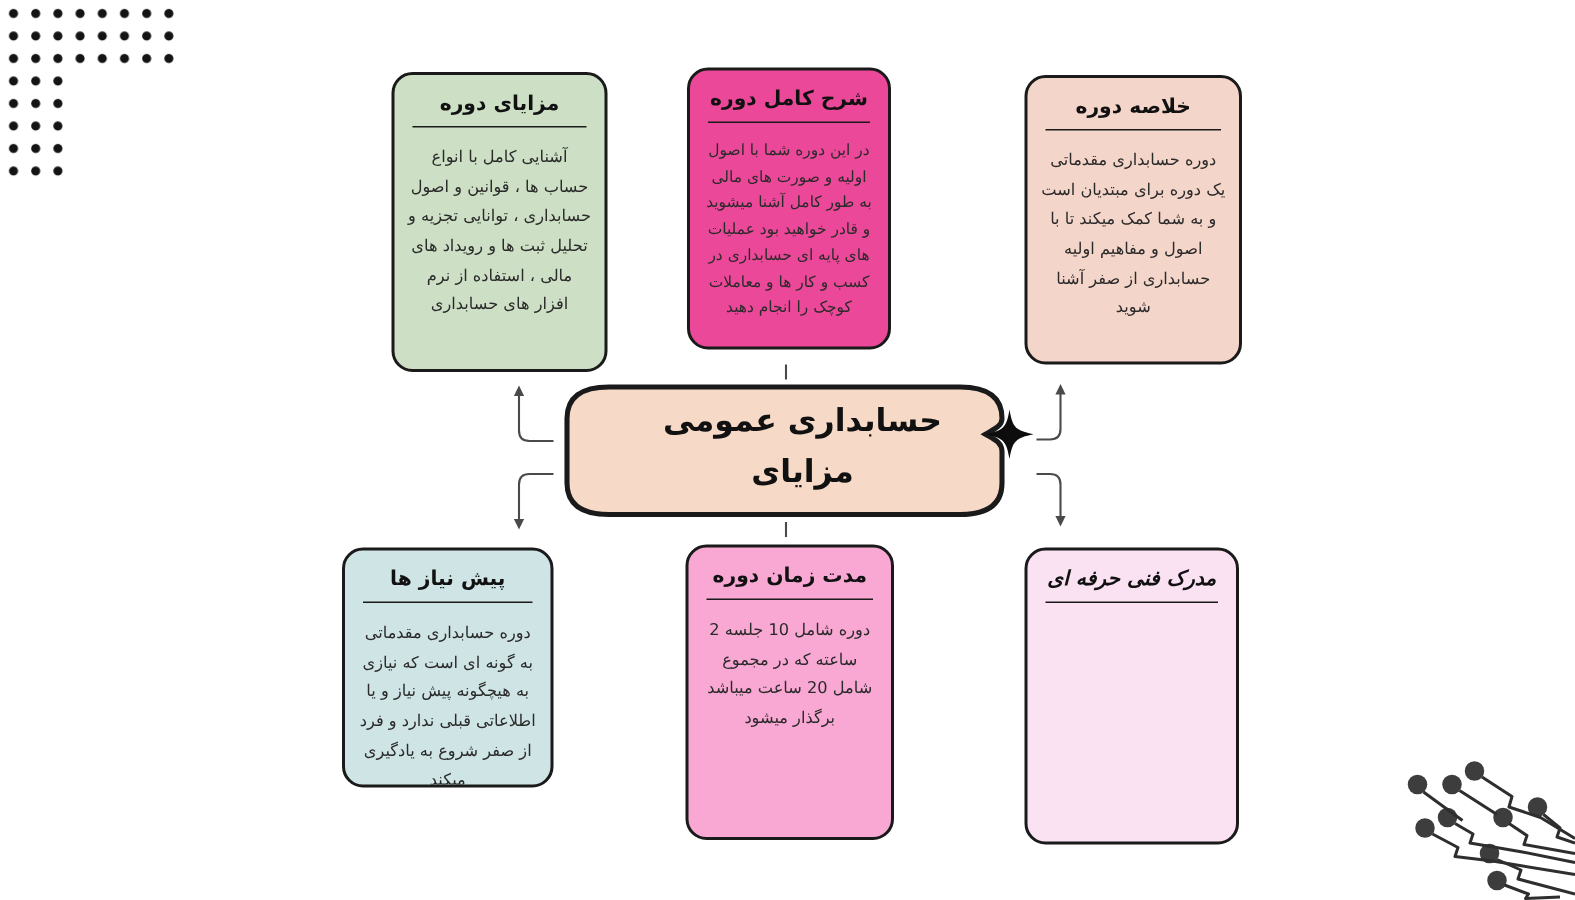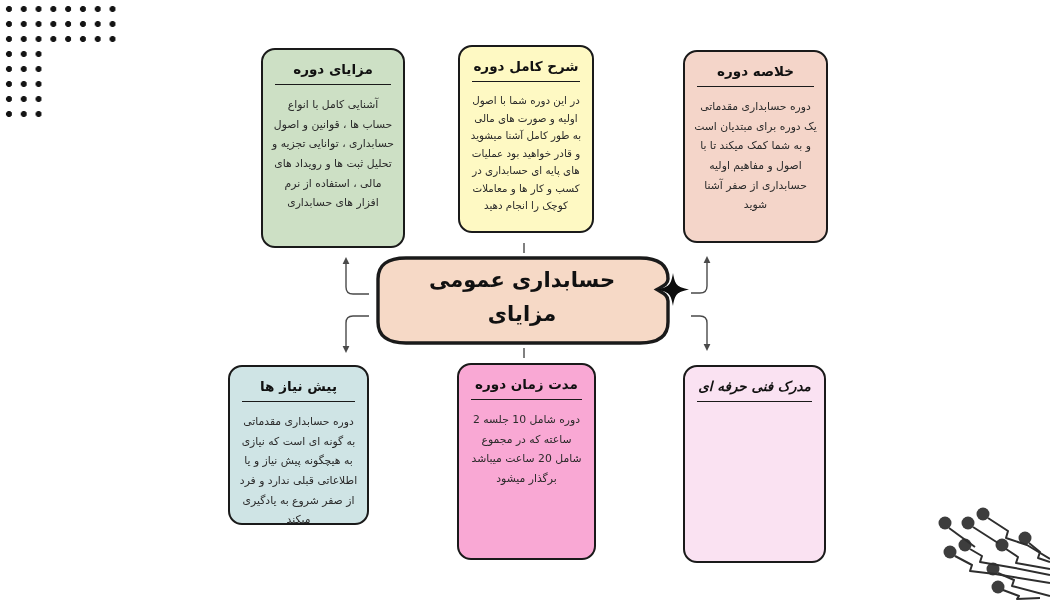--- a/index.html
+++ b/index.html
@@ -50,42 +50,42 @@
   .card-benefits      { left:228px; top:48px;  width:144px; height:200px;margin-left:33px; }
   .card-description   { left:458px; top:45px;  width:136px; height:188px; }
   .card-summary       { left:683px; top:50px;  width:145px; height:193px; }
   .card-prereq        { left:228px; top:365px; width:141px; height:160px; }
   .card-duration      { left:457px; top:363px; width:139px; height:197px; }
   .card-certificate   { left:683px; top:365px; width:143px; height:198px; }
 
   
   .center-shape { position:absolute; left:374px; top:253px; width:320px; height:96px; }
   .center-text {
-    position:absolute; left:380px; top:264px; width:284px;
+    position:absolute; left:393px; top:264px; width:284px;
     direction:rtl; text-align:center;
     font-weight:bold; font-size:21px; line-height:1.6; color:#111;
   }
 
   
   .connectors { position:absolute; left:0; top:0; width:1050px; height:600px; pointer-events:none; }
   .circuit    { position:absolute; left:915px; top:485px; width:135px; height:115px; }
 </style>
 </head>
 <body>
 
 <div class="dots dots-a"></div>
 <div class="dots dots-b"></div>
 
 <div class="card card-benefits" style="background-color: rgb(205, 224, 197);">
   <div class="card-title">مزایای دوره</div>
   <hr class="card-divider">
   <div class="card-body">آشنایی کامل با انواع حساب ها ، قوانین و اصول حسابداری ، توانایی تجزیه و تحلیل ثبت ها و رویداد های مالی ، استفاده از نرم افزار های حسابداری</div>
 </div>
 
-<div class="card card-description" style="background-color: #fef9c3;">
+<div class="card card-description" style="background-color: #ec4899;">
   <div class="card-title">شرح کامل دوره</div>
   <hr class="card-divider">
   <div class="card-body" style="font-size:10.3px; line-height:1.7;">در این دوره شما با اصول اولیه و صورت های مالی به طور کامل آشنا میشوید و قادر خواهید بود عملیات های پایه ای حسابداری در کسب و کار ها و معاملات کوچک را انجام دهید</div>
 </div>
 
 <div class="card card-summary" style="background-color: rgb(244, 213, 201);">
   <div class="card-title">خلاصه دوره</div>
   <hr class="card-divider">
   <div class="card-body">دوره حسابداری مقدماتی یک دوره برای مبتدیان است  و به شما کمک میکند تا با اصول و مفاهیم اولیه حسابداری از صفر آشنا شوید</div>
 </div>

